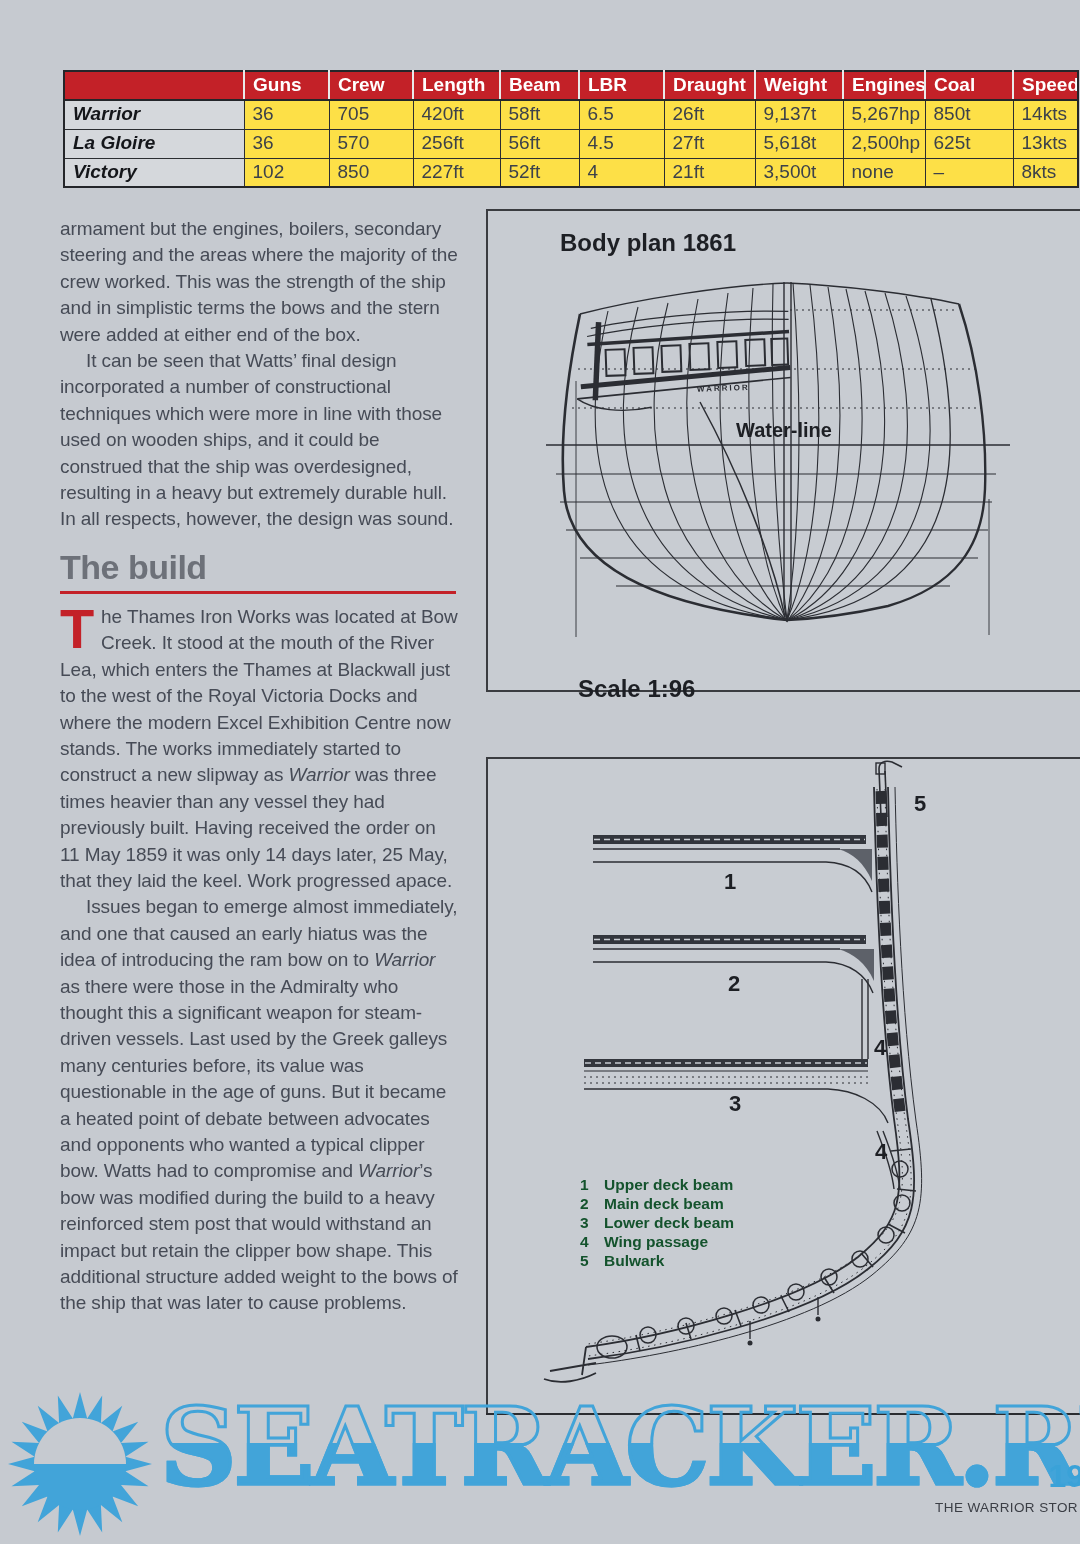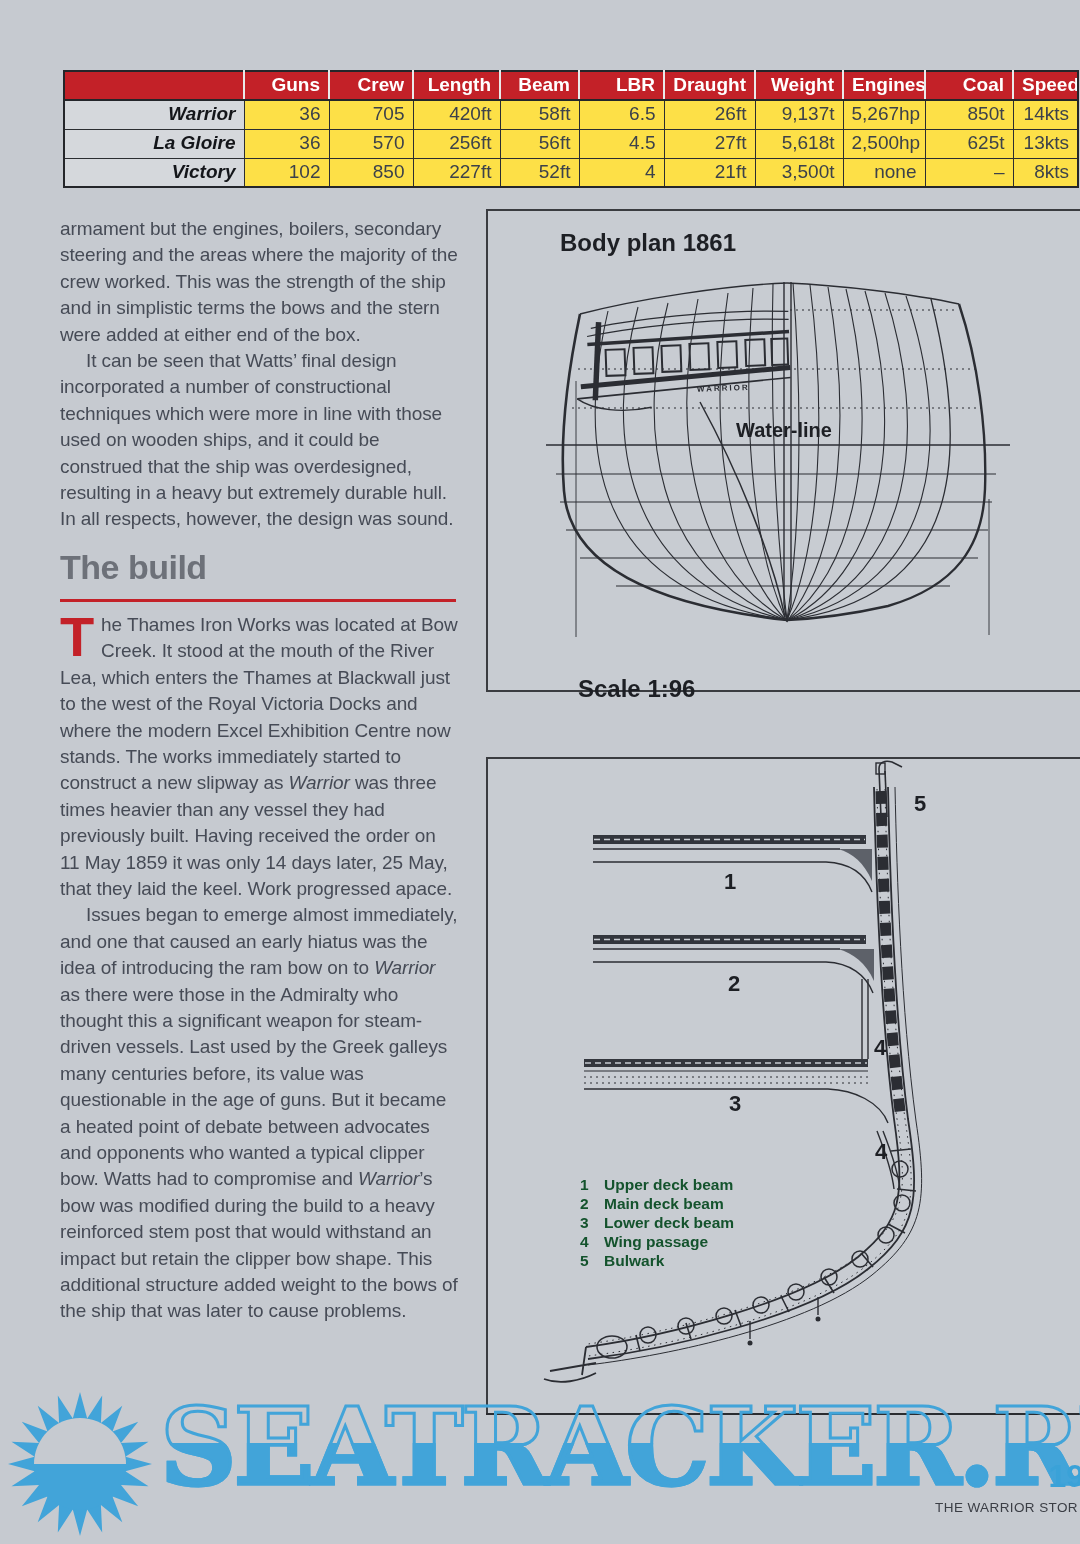--- a/index.html
+++ b/index.html
@@ -10,21 +10,21 @@
     color:#464b56;
   }
   
   #ship-table{
     position:absolute; left:63px; top:70px; width:1014px;
     border-collapse:collapse; table-layout:fixed;
     font-size:19px;
   }
   #ship-table th, #ship-table td{
     border:1px solid #2b2d31; padding:2px 8px 3px 8px;
-    text-align:right; white-space:nowrap; overflow:hidden;
+    text-align:left; white-space:nowrap; overflow:hidden;
   }
   #ship-table{border:2px solid #24262a;}
   #ship-table thead th{
     background:#c32128; color:#ffffff; font-weight:bold;
     border-bottom:2px solid #24262a;
   }
   #ship-table thead th + th{border-left:2px solid #e9e9ea;}
   #ship-table tbody th{
     background:#d5d8dc; color:#14161a; font-weight:bold; font-style:italic;
   }
@@ -33,21 +33,21 @@
 
   
   #col-left{
     position:absolute; left:60px; top:216px; width:398px;
     font-size:19px; line-height:26.4px; letter-spacing:-0.1px;
     text-align:left;
   }
   #col-left p{margin:0;}
   #col-left p.indent{text-indent:26px;}
   #build-heading{
-    margin-top:16px; margin-bottom:14px;
+    margin-top:16px; margin-bottom:6px;
     font-size:34px; font-weight:bold; color:#6d7179; line-height:36px;
     letter-spacing:-0.5px;
   }
   #build-rule{height:3px; background:#c32128; width:396px; margin:4px 0 10px 0;}
   #dropcap{
     float:left; color:#c32128; font-weight:bold;
     font-size:56px; line-height:44px; padding:3px 7px 0 0;
   }
   
   .figure-box{

